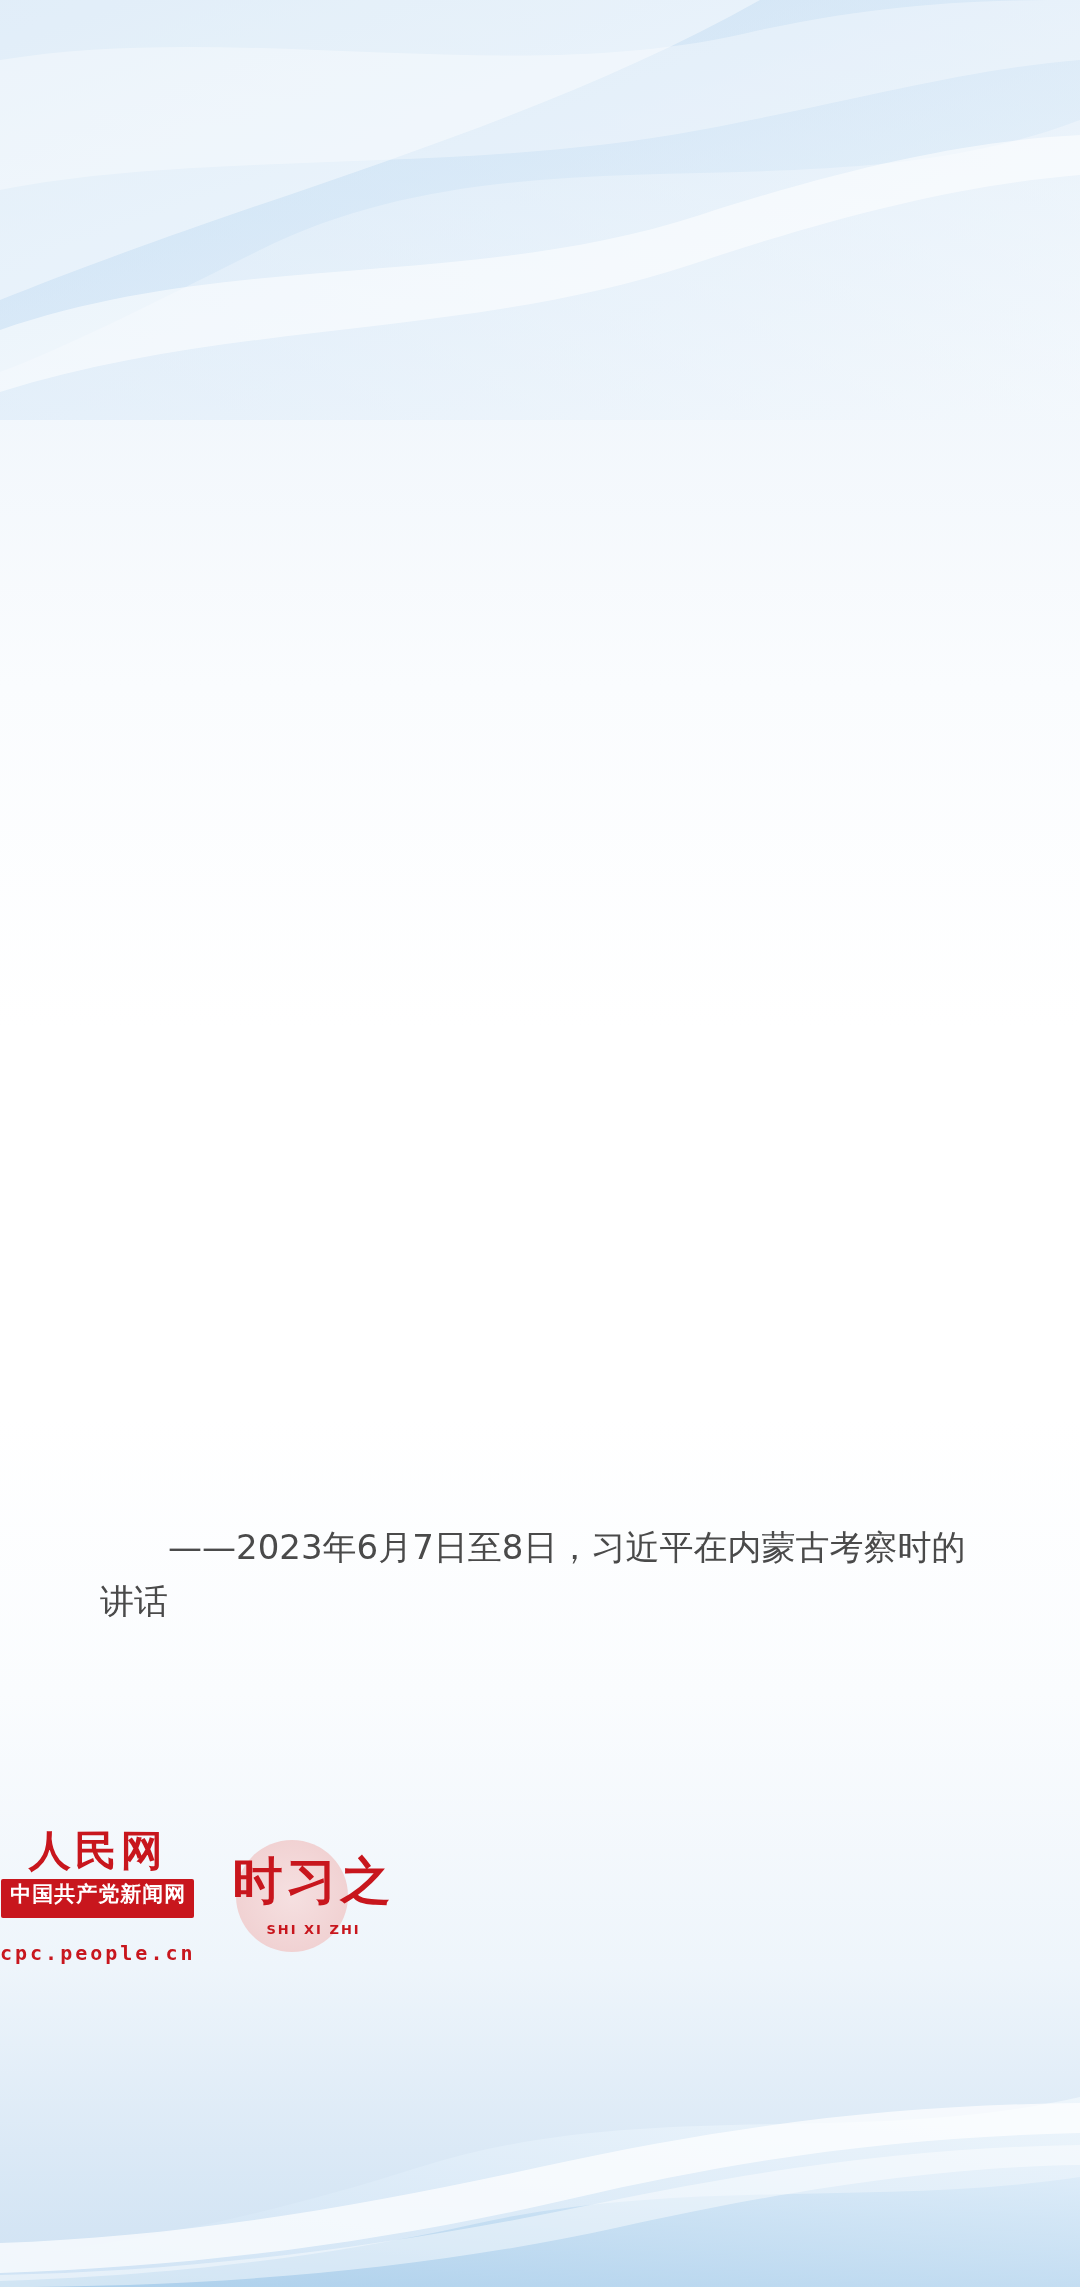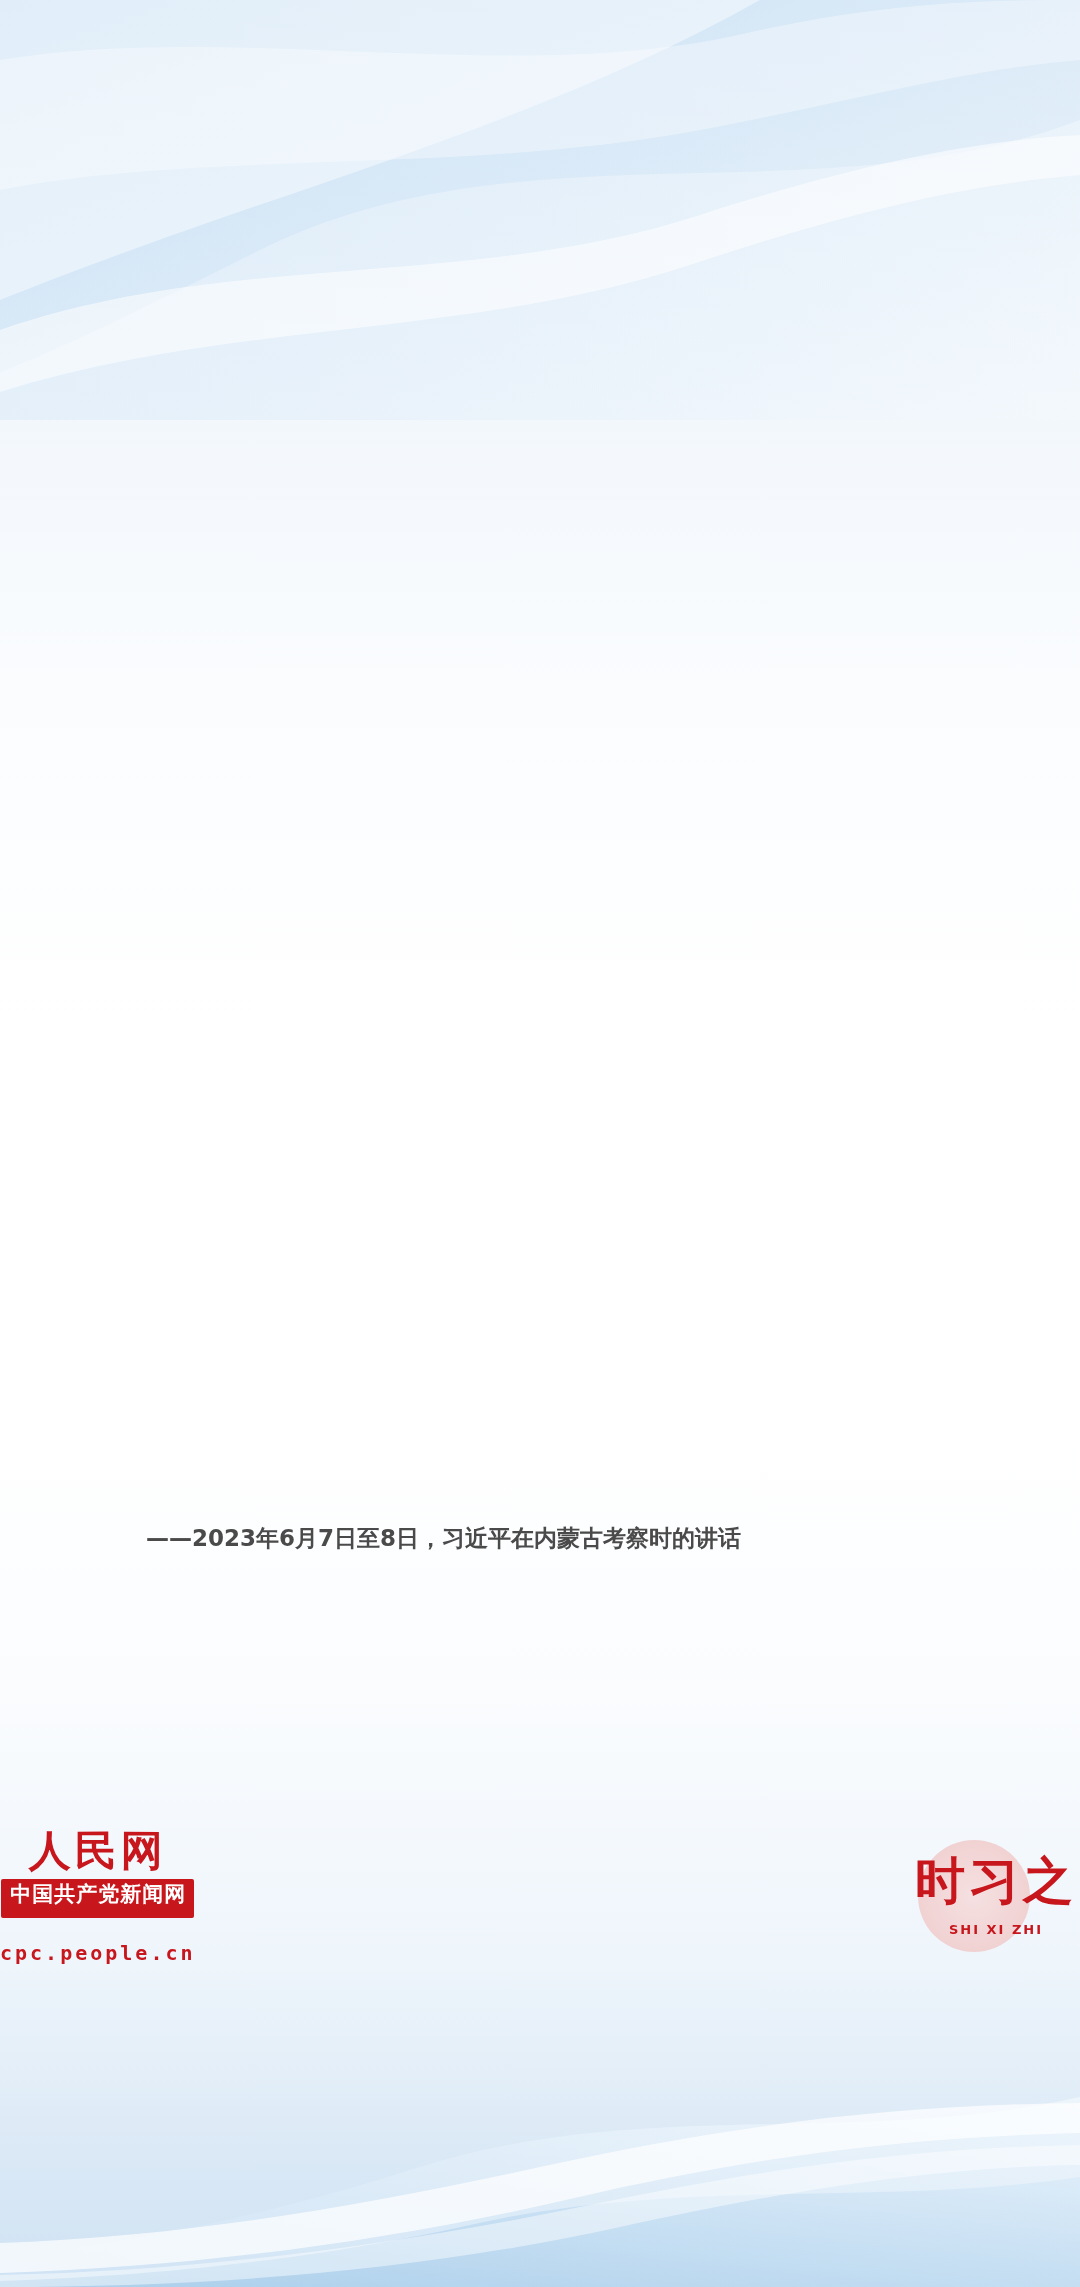--- a/index.html
+++ b/index.html
@@ -67,36 +67,35 @@
     text-indent: 2em;
     text-align: justify;
     text-justify: inter-ideograph;
   }
   .attribution {
     position: absolute;
     left: 100px;
     right: 88px;
     top: 1520px;
     font-family: "DejaVu Sans", "Liberation Sans", sans-serif;
-    font-size: 23px;
+    font-size: 34px;
     line-height: 1.6;
     color: #4a4a4a;
     text-indent: 2em;
     text-align: left;
-    font-weight: bold;
   }
 
   
   .logos {
     position: absolute;
     left: 0;
     width: 100%;
     top: 1830px;
     display: flex;
-    justify-content: space-between;
+    justify-content: flex-start;
     align-items: center;
     gap: 34px;
   }
   .people-logo {
     display: flex;
     flex-direction: column;
     align-items: center;
     line-height: 1;
   }
   .people-logo .cn-name {

